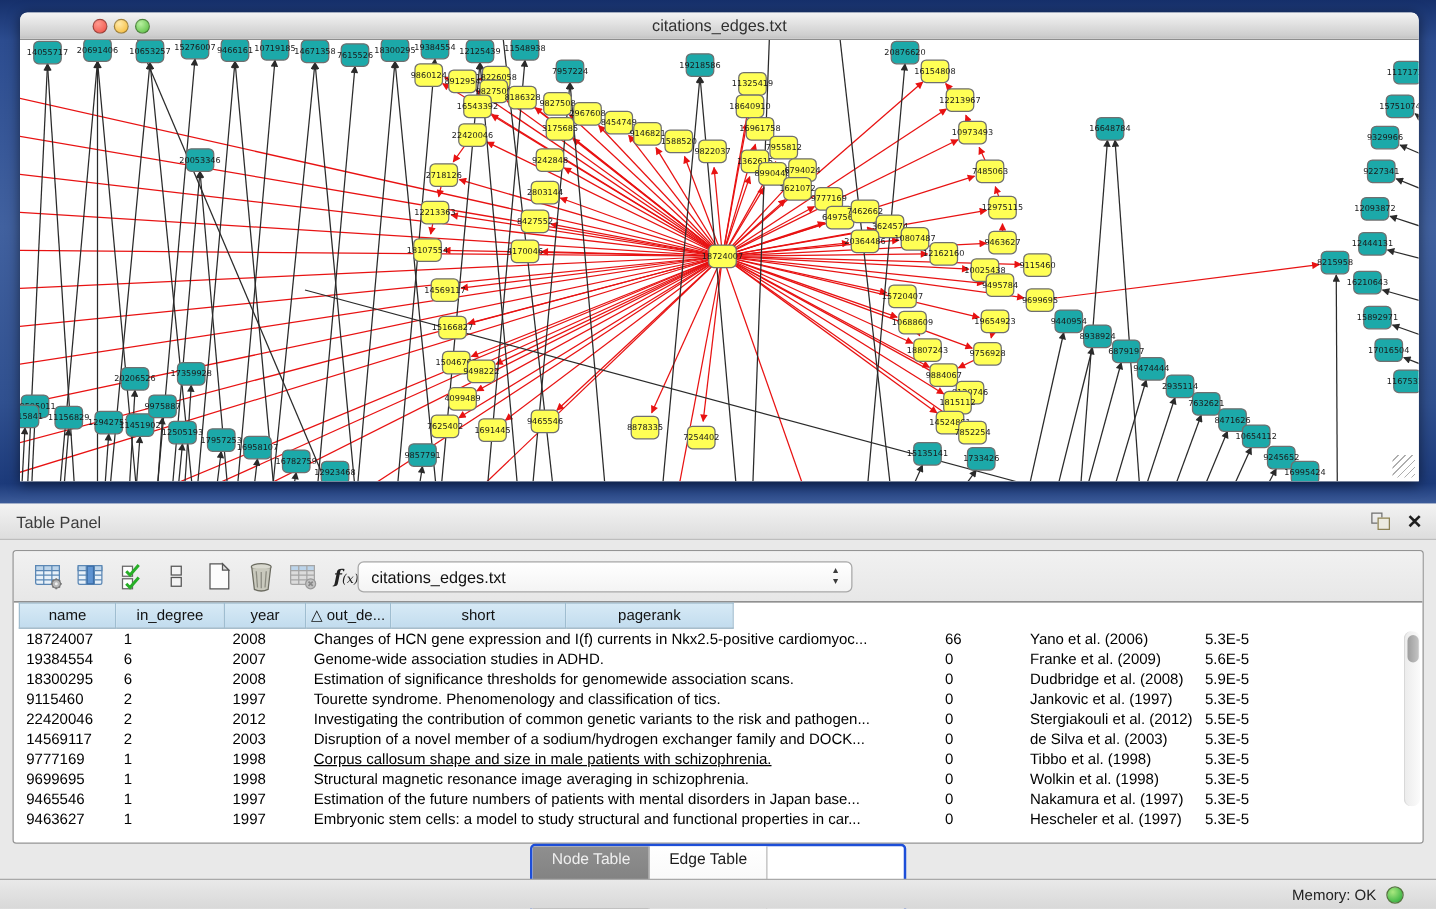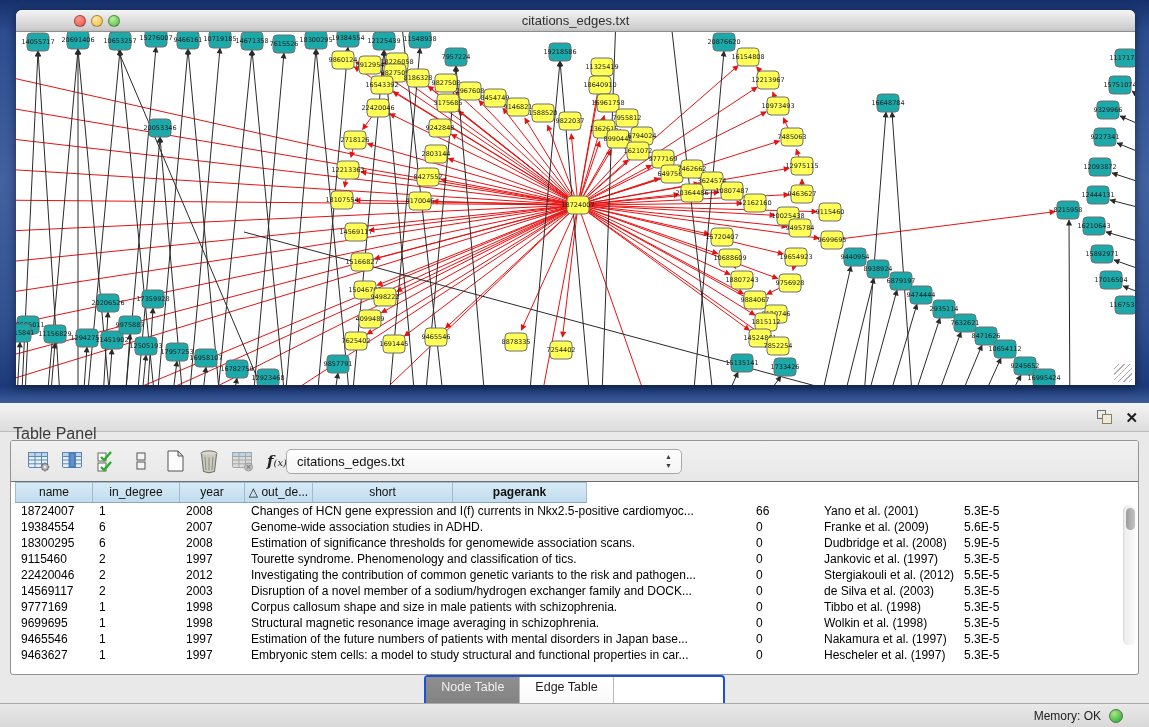--- a/index.html
+++ b/index.html
@@ -21,21 +21,21 @@
   .tl.green  { left:92px; background:radial-gradient(circle at 35% 30%,#b8f0a0,#53ba3c); }
   .net-canvas { position:absolute; left:0; top:22px; width:1119px; height:353px; background:#ffffff; overflow:hidden; }
   .net-canvas svg { display:block; }
   .grip { position:absolute; right:3px; bottom:3px; width:18px; height:18px;
     background:repeating-linear-gradient(135deg,transparent 0 3px,#9a9a9a 3px 4px); opacity:.8; }
 
   
   .table-panel { position:absolute; left:0; top:403px; width:1149px; height:324px; background:#e9e9e9; }
   .panel-titlebar { position:absolute; left:0; top:0; width:100%; height:29px;
     background:linear-gradient(180deg,#f3f3f3,#dddddd); border-bottom:1px solid #bdbdbd; }
-  .panel-title { position:absolute; left:13px; top:16px; height:27px; line-height:29px; font-size:16px; color:#3c3c3c; }
+  .panel-title { position:absolute; left:13px; top:0; height:27px; line-height:29px; font-size:13px; color:#3c3c3c; }
   .float-ico { position:absolute; right:36px; top:7px; width:16px; height:15px; cursor:pointer; }
   .float-ico .b1 { position:absolute; left:0; top:0; width:9px; height:9px; border:1px solid #6f6f6f; background:transparent; }
   .float-ico .b2 { position:absolute; left:5px; top:4px; width:10px; height:10px; border:1px solid #8d8255; background:#eceadf; }
   .close-ico { position:absolute; right:11px; top:5px; font-size:15px; font-weight:bold; color:#1d1d1d; cursor:pointer; line-height:19px; }
 
   .inner-panel { position:absolute; left:10px; top:37px; width:1129px; height:235px;
     border:1px solid #949494; border-radius:3px; background:#ffffff; overflow:hidden; }
   .toolbar { position:absolute; left:0; top:0; width:100%; height:41px;
     background:linear-gradient(180deg,#f1f1f1,#e7e7e7); border-bottom:1px solid #6e6e6e;
     display:flex; align-items:center; padding-left:13px; }
@@ -614,30 +614,30 @@
         <span class="arrows">▲<br>▼</span>
       </div>
     </div>
     <div class="tbl">
       <div class="thead" id="thead">
           <div class="th" style="width: 78px;">name</div>
           <div class="th" style="width: 87px;">in_degree</div>
           <div class="th" style="width: 65px;">year</div>
           <div class="th" style="width: 68px;">△ out_de...</div>
           <div class="th" style="width: 140px;">short</div>
-          <div class="th" style="width: 134px; font-weight: bold;">pagerank</div>
+          <div class="th" style="width: 134px;">pagerank</div>
         </div>
       <div id="tbody">
           <div class="tr">
             <div class="td" style="width: 78px;">18724007</div>
             <div class="td" style="width: 87px;">1</div>
             <div class="td" style="width: 65px;">2008</div>
             <div class="td" style="width: 505px;">Changes of HCN gene expression and I(f) currents in Nkx2.5-positive cardiomyoc...</div>
             <div class="td" style="width: 68px;">66</div>
-            <div class="td" style="width: 140px;">Yano et al. (2001)</div>
+            <div class="td" style="width: 140px;">Yano et al. (2006)</div>
             <div class="td" style="width: 134px;">5.3E-5</div>
           </div>
           <div class="tr">
             <div class="td" style="width: 78px;">19384554</div>
             <div class="td" style="width: 87px;">6</div>
             <div class="td" style="width: 65px;">2007</div>
             <div class="td" style="width: 505px;">Genome-wide association studies in ADHD.</div>
             <div class="td" style="width: 68px;">0</div>
             <div class="td" style="width: 140px;">Franke et al. (2009)</div>
             <div class="td" style="width: 134px;">5.6E-5</div>
@@ -675,21 +675,21 @@
             <div class="td" style="width: 65px;">2003</div>
             <div class="td" style="width: 505px;">Disruption of a novel member of a sodium/hydrogen exchanger family and DOCK...</div>
             <div class="td" style="width: 68px;">0</div>
             <div class="td" style="width: 140px;">de Silva et al. (2003)</div>
             <div class="td" style="width: 134px;">5.3E-5</div>
           </div>
           <div class="tr">
             <div class="td" style="width: 78px;">9777169</div>
             <div class="td" style="width: 87px;">1</div>
             <div class="td" style="width: 65px;">1998</div>
-            <div class="td" style="width: 505px;">Corpus callosum shape and size in male patients with schizophrenia.</div>
+            <div class="td" style="width: 505px; text-decoration: underline;">Corpus callosum shape and size in male patients with schizophrenia.</div>
             <div class="td" style="width: 68px;">0</div>
             <div class="td" style="width: 140px;">Tibbo et al. (1998)</div>
             <div class="td" style="width: 134px;">5.3E-5</div>
           </div>
           <div class="tr">
             <div class="td" style="width: 78px;">9699695</div>
             <div class="td" style="width: 87px;">1</div>
             <div class="td" style="width: 65px;">1998</div>
             <div class="td" style="width: 505px;">Structural magnetic resonance image averaging in schizophrenia.</div>
             <div class="td" style="width: 68px;">0</div>

